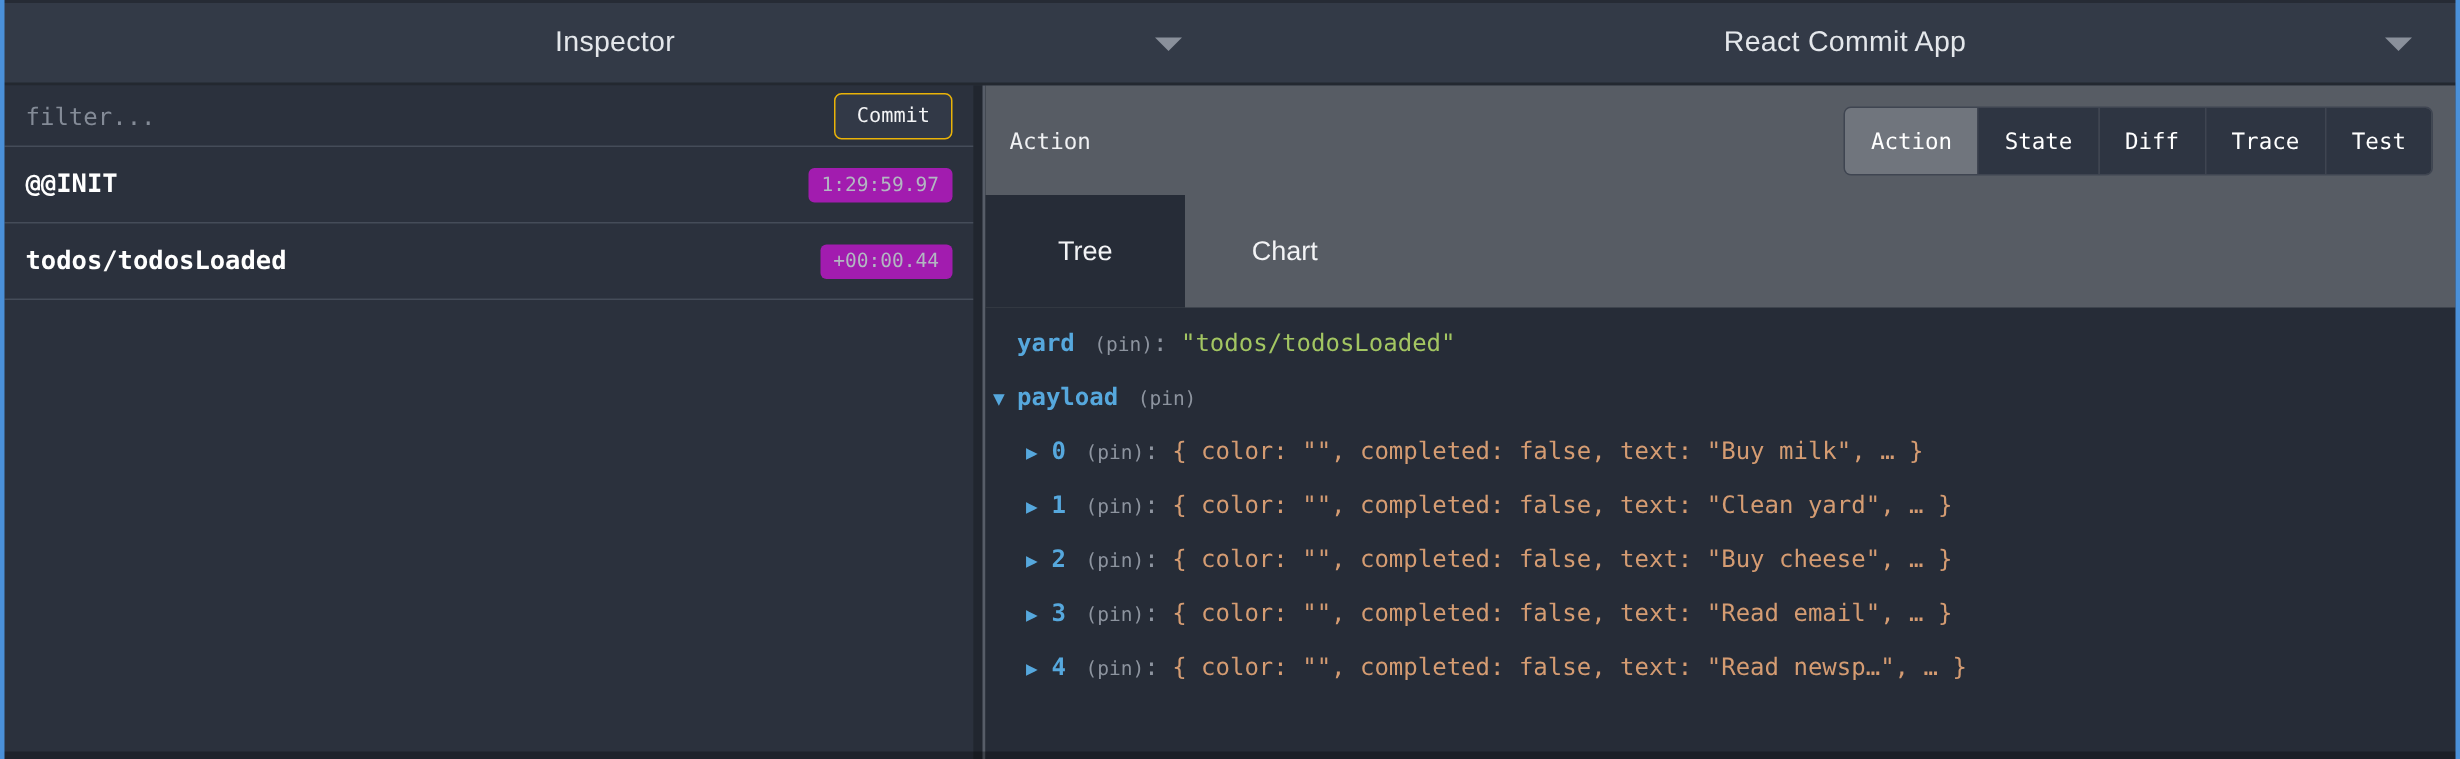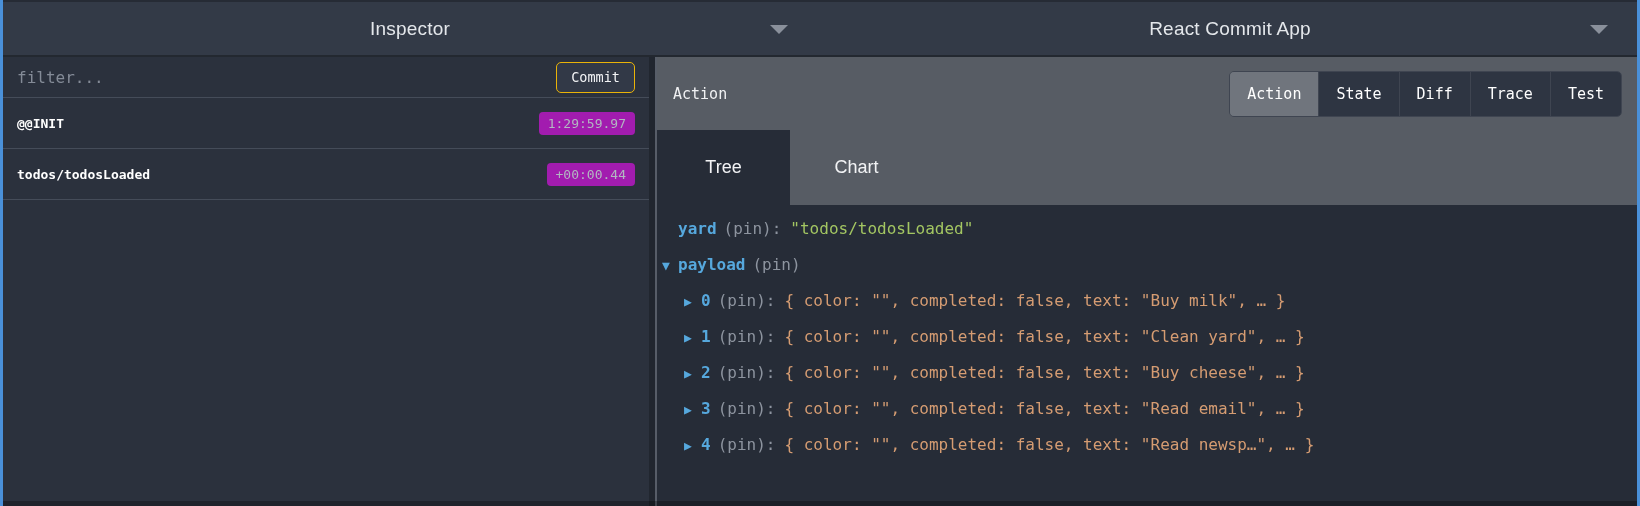--- a/index.html
+++ b/index.html
@@ -23,21 +23,21 @@
   .left-panel { position:absolute; left:3px; top:57px; width:646px; bottom:0; background:#2b313d; }
   .filter-row { position:relative; height:41px; border-bottom:1px solid #454c59; display:flex; align-items:center; }
   .filter-input { flex:1; height:100%; background:transparent; border:none; outline:none;
                   padding:0 14px; color:#c9ced6; font-family:"DejaVu Sans Mono", monospace; font-size:16px; }
   .filter-input::placeholder { color:#848b97; }
   .commit-btn { margin-right:14px; height:31px; padding:0 14px; background:#323947; color:#f3f4f6;
                 border:1px solid #eab308; border-radius:5px; font-family:"DejaVu Sans Mono", monospace;
                 font-size:13.5px; cursor:pointer; }
   .action-row { height:51px; border-bottom:1px solid #454c59; display:flex; align-items:center;
                 justify-content:space-between; padding:0 14px; cursor:pointer; }
-  .action-name { color:#ffffff; font-family:"DejaVu Sans Mono", monospace; font-size:13px; font-weight:bold; }
+  .action-name { color:#ffffff; font-family:"DejaVu Sans Mono", monospace; font-size:17px; font-weight:bold; }
   .time-badge { background:#a21caf; color:#b2b7c1; border-radius:4px; padding:4px 9px;
                 font-family:"DejaVu Sans Mono", monospace; font-size:13px; }
 
   
   .divider { position:absolute; left:649px; top:57px; bottom:0; width:8px; background:#21262f;
              border-right:2px solid #575d68; cursor:col-resize; }
 
   
   .right-panel { position:absolute; left:657px; top:57px; width:980px; bottom:0; background:#262c37; }
   .panel-header { height:73px; background:#575c64; display:flex; align-items:center;
@@ -57,21 +57,21 @@
   
   .tree { padding-top:6px; font-family:"DejaVu Sans Mono", monospace; font-size:16px; }
   .t-row { height:36px; line-height:36px; white-space:pre; }
   .t-row.row-type { padding-left:21px; }
   .t-row.row-payload { padding-left:5px; }
   .t-row.row-item { padding-left:27px; }
   .t-arrow { display:inline-block; color:#56a8dd; font-size:13px; cursor:pointer; }
   .row-payload .t-arrow { width:16px; }
   .row-item .t-arrow { width:17px; }
   .t-key { color:#56a8dd; font-weight:bold; cursor:pointer; }
-  .t-pin { color:#8d949f; font-size:16px; margin-left:7px; cursor:pointer; }
+  .t-pin { color:#8d949f; font-size:13px; margin-left:13px; cursor:pointer; }
   .t-colon { color:#8d949f; }
   .t-string { color:#a3c662; margin-left:9px; }
   .t-preview { color:#d59c72; margin-left:9px; }
 </style>
 </head>
 <body>
 
 <div class="screen">
 
   <div class="topbar">

